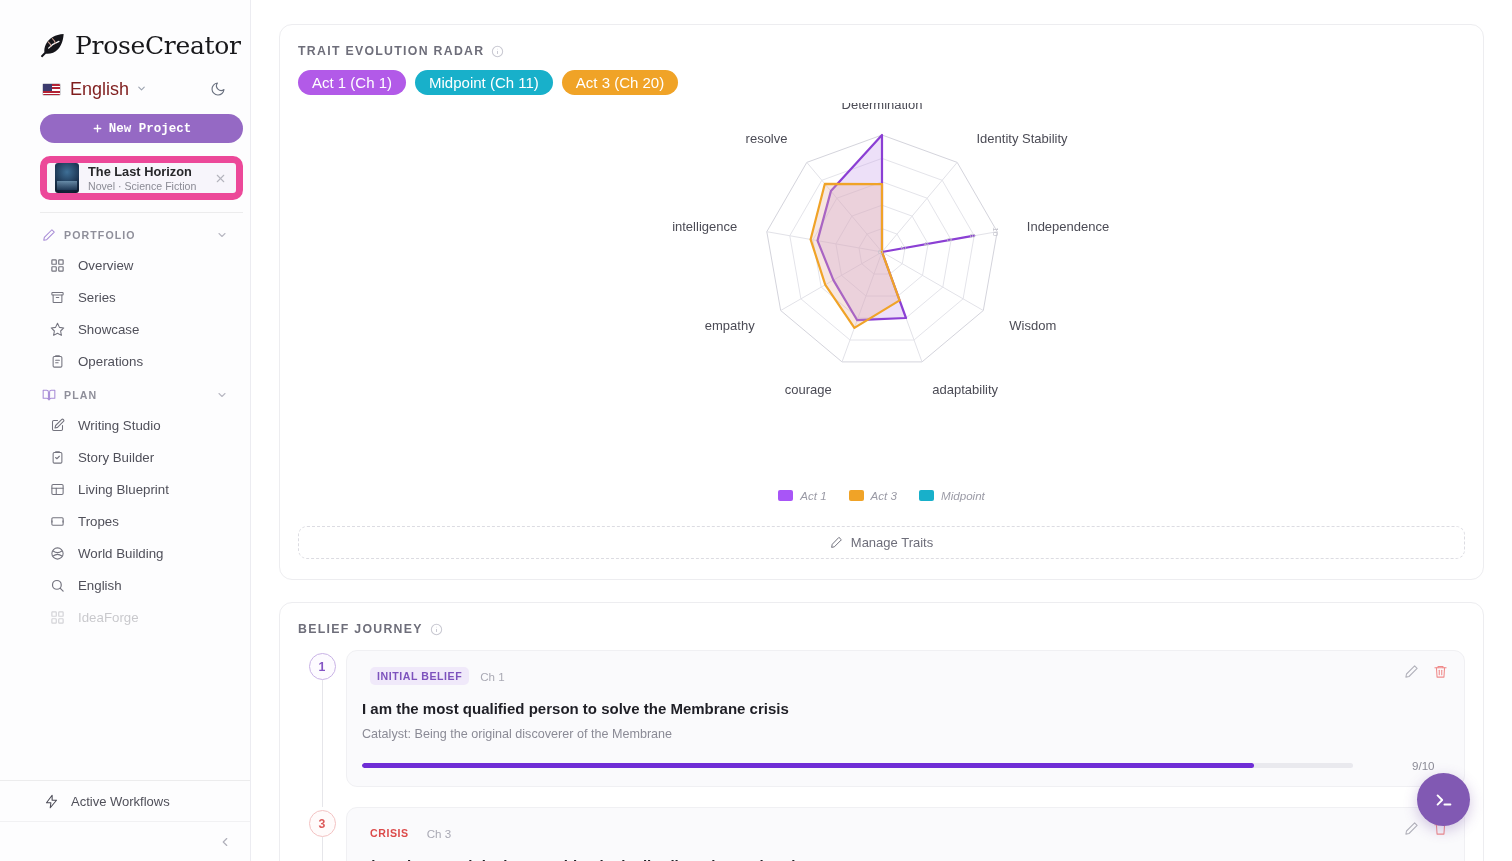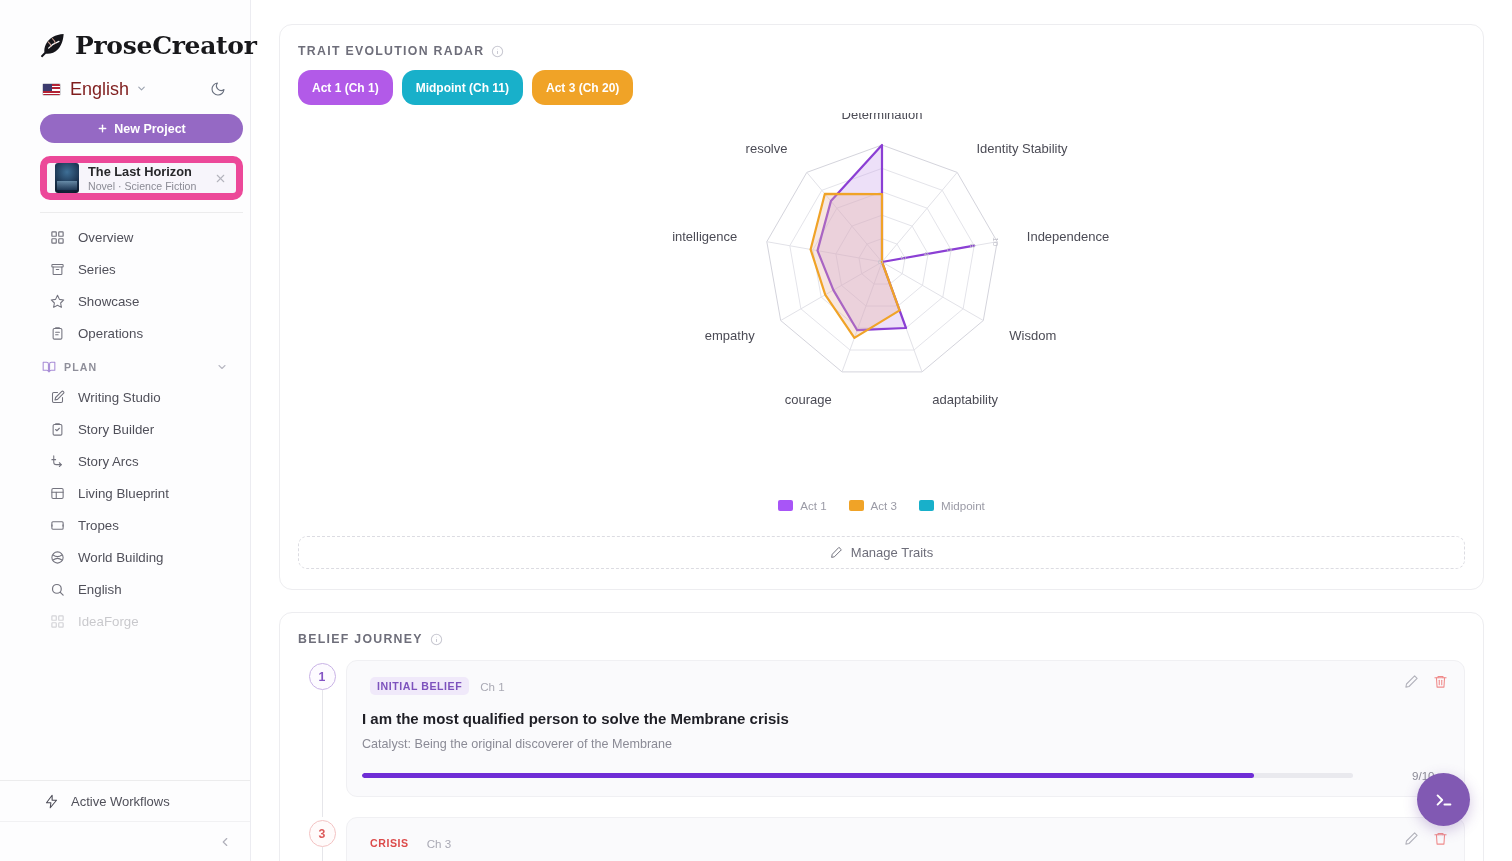--- a/index.html
+++ b/index.html
@@ -22,21 +22,21 @@
     flex: 0 0 251px;
   }
   .logo-row {
     display: flex; align-items: center; gap: 7px;
     padding: 28px 0 0 38px;
     height: 62px;
   }
   .logo-quill { width: 30px; height: 30px; flex: 0 0 30px; }
   .logo-text {
     font-family: "DejaVu Serif", serif;
-    font-size: 25px; font-weight: 700; color: #18181b;
+    font-size: 25px; font-weight: 400; color: #18181b;
     letter-spacing: -0.3px;
   }
   .lang-row {
     display: flex; align-items: center;
     padding: 10px 24px 0 42px;
     height: 44px;
   }
   .flag {
     width: 19px; height: 13px; border-radius: 2px;
     background: linear-gradient(#b22234 0 18%, #ffffff 18% 31%, #b22234 31% 48%, #ffffff 48% 62%, #b22234 62% 79%, #ffffff 79% 90%, #b22234 90% 100%);
@@ -51,21 +51,21 @@
   .chev-sm { margin-left: 7px; color: #9ca3af; }
   .moon-btn { margin-left: auto; color: #6b7280; display: flex; }
 
   .newproj-wrap { padding: 8px 20px 0 40px; }
   .new-project-btn {
     width: 203px; height: 29px;
     background: #9569c4; border: none; border-radius: 15px;
     color: #ffffff; font-size: 12.5px; font-weight: 600;
     display: flex; align-items: center; justify-content: center; gap: 6px;
     cursor: pointer;
-    font-family: Liberation Sans, sans-serif;
+    font-family: Liberation Mono, monospace;
   }
 
   .project-card {
     margin: 13px 20px 0 40px;
     width: 203px; height: 44px;
     background: #f7f5fb; border: 7px solid #ec4899;
     border-radius: 10px;
     display: flex; align-items: center; gap: 9px;
     padding: 0 9px 0 8px;
   }
@@ -129,32 +129,33 @@
     display: flex; align-items: center; gap: 7px;
     padding: 19px 0 0 18px;
   }
   .panel-title {
     font-size: 12.3px; font-weight: 600; letter-spacing: 1.3px; color: #6e6e7a;
   }
   .info-ico { color: #c9c9d2; display: flex; }
 
   .chips { display: flex; gap: 9px; padding: 12px 0 0 18px; }
   .chip {
-    height: 35px; border-radius: 13px; padding: 0 14px;
+    height: 25px; border-radius: 13px; padding: 0 14px;
     display: flex; align-items: center;
-    font-size: 12px; font-weight: 700; color: #ffffff; cursor: pointer;
+    font-size: 15px; font-weight: 400; color: #ffffff; cursor: pointer;
     white-space: nowrap;
   }
 
   .radar-area { height: 400px; position: relative; }
   .radar-svg { position: absolute; left: 50%; transform: translateX(-50%); top: 8px; }
 
   .legend {
     display: flex; justify-content: center; align-items: center; gap: 22px;
     margin-top: -6px;
+    font-style: italic;
   }
   .legend-item { display: flex; align-items: center; gap: 7px; cursor: pointer; }
   .legend-sw { width: 15px; height: 11px; border-radius: 2px; }
   .legend-lb { font-size: 11.6px; color: #9b9ba6; }
 
   .manage-wrap { padding: 24px 18px 20px 18px; }
   .manage-btn {
     width: 100%; height: 33px;
     border: 1px dashed #dcdce2; border-radius: 9px;
     background: #ffffff; color: #6e6e7a; font-size: 13px;
@@ -268,20 +269,33 @@
             <line x1="18" y1="6" x2="6" y2="18"></line>
             <line x1="6" y1="6" x2="18" y2="18"></line>
           </svg>
       </span>
     </div>
 
     <div class="sb-divider"></div>
 
     <nav class="nav-scroll">
 
+      <div class="sec-head">
+        <span class="sec-ico">
+          <svg width="14" height="14" viewBox="0 0 24 24" fill="none" stroke="currentColor" stroke-width="1.8" stroke-linecap="round" stroke-linejoin="round">
+              <path d="M17 3l4 4L8 20l-5 1 1-5z"></path>
+            </svg>
+        </span>
+        <span class="sec-title">PORTFOLIO</span>
+        <span class="sec-chev">
+          <svg width="12" height="12" viewBox="0 0 24 24" fill="none" stroke="currentColor" stroke-width="2.2" stroke-linecap="round" stroke-linejoin="round">
+              <polyline points="6 9 12 15 18 9"></polyline>
+            </svg>
+        </span>
+      </div>
 
       <div class="nav-item">
         <span class="ico">
             <svg width="15" height="15" viewBox="0 0 24 24" fill="none" stroke="currentColor" stroke-width="1.9" stroke-linecap="round">
               <rect x="3" y="3" width="7" height="7" rx="1"></rect>
               <rect x="14" y="3" width="7" height="7" rx="1"></rect>
               <rect x="3" y="14" width="7" height="7" rx="1"></rect>
               <rect x="14" y="14" width="7" height="7" rx="1"></rect>
             </svg>
           </span>
@@ -343,30 +357,20 @@
       </div>
       <div class="nav-item">
         <span class="ico">
             <svg width="15" height="15" viewBox="0 0 24 24" fill="none" stroke="currentColor" stroke-width="1.7" stroke-linecap="round" stroke-linejoin="round">
               <rect x="5" y="4" width="14" height="17" rx="2"></rect>
               <path d="M9 4V3h6v1"></path>
               <polyline points="9 12 11 14 15 10"></polyline>
             </svg>
           </span>
         <span>Story Builder</span>
-      </div>
-      <div class="nav-item">
-        <span class="ico">
-            <svg width="15" height="15" viewBox="0 0 24 24" fill="none" stroke="currentColor" stroke-width="1.7" stroke-linecap="round" stroke-linejoin="round">
-              <path d="M6 3v10a4 4 0 004 4h8"></path>
-              <polyline points="15 14 18 17 15 20"></polyline>
-              <line x1="3" y1="9" x2="9" y2="9"></line>
-            </svg>
-          </span>
-        <span>Story Arcs</span>
       </div>
       <div class="nav-item">
         <span class="ico">
             <svg width="15" height="15" viewBox="0 0 24 24" fill="none" stroke="currentColor" stroke-width="1.7" stroke-linecap="round" stroke-linejoin="round">
               <rect x="3" y="4" width="18" height="16" rx="2"></rect>
               <line x1="3" y1="10" x2="21" y2="10"></line>
               <line x1="10" y1="10" x2="10" y2="20"></line>
             </svg>
           </span>
         <span>Living Blueprint</span>

